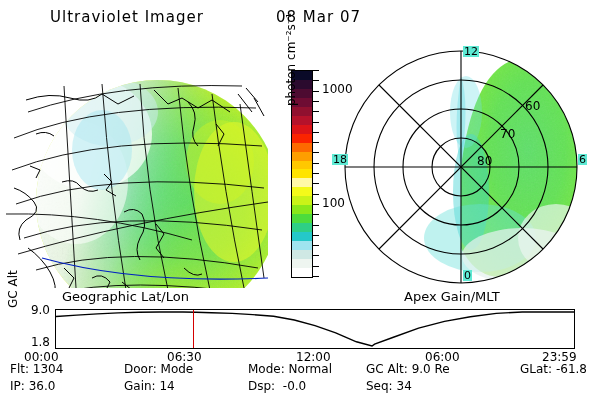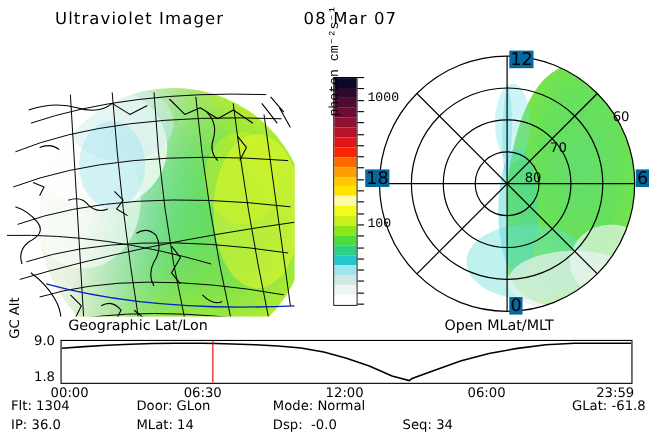--- a/index.html
+++ b/index.html
@@ -9,32 +9,32 @@
   
   #header{top:8px;left:0;width:600px;height:24px;}
   #header span{position:absolute;font-size:15px;letter-spacing:1px;white-space:nowrap;}
   #hdr-title{left:50px;}
   #hdr-date{left:276px;}
   #hdr-time{left:432px;}
   
   #geo-panel{left:6px;top:42px;width:262px;height:246px;overflow:hidden;}
   #geo-caption{left:62px;top:289px;font-size:13px;white-space:nowrap;}
   
-  #cbar-wrap{left:300px;top:66px;width:58px;height:216px;font-family:Liberation Mono, monospace;}
+  #cbar-wrap{left:288px;top:66px;width:58px;height:216px;}
   #cbar{position:absolute;left:3px;top:4px;width:20px;height:206px;
         border:1px solid #000;display:flex;flex-direction:column;}
   #cbar .band{flex:1 1 auto;width:100%;}
   .cb-tick{position:absolute;left:25px;width:6px;height:1px;background:#000;}
   .cb-lab{position:absolute;left:34px;font-size:12px;white-space:nowrap;transform:translateY(-50%);}
   #cbar-axis-label{position:absolute;left:-4px;top:40px;font-size:12px;white-space:nowrap;
         transform:rotate(-90deg);transform-origin:left top;}
   
   #polar-panel{left:330px;top:42px;width:262px;height:246px;}
   #polar-caption{left:404px;top:289px;font-size:13px;white-space:nowrap;}
-  .pol-lab{position:absolute;font-size:16px;background:#0369a1;line-height:1;padding:0 1px;}
+  .pol-lab{position:absolute;font-size:11px;background:#5eead4;line-height:1;padding:0 1px;}
   .mlat-lab{position:absolute;font-size:12px;line-height:1;}
   
   #strip-wrap{left:0;top:300px;width:600px;height:58px;}
   #strip-box{position:absolute;left:55px;top:9px;width:520px;height:40px;
              border:1px solid #000;box-sizing:border-box;overflow:hidden;background:#fff;}
   #strip-ylab{position:absolute;left:6px;top:8px;font-size:12px;white-space:nowrap;
               transform:rotate(-90deg);transform-origin:left top;}
   .sy-lab{position:absolute;font-size:12px;text-align:right;width:32px;}
   .sx-lab{position:absolute;font-size:12px;top:50px;white-space:nowrap;}
   #cursor{position:absolute;width:1px;background:#d40000;}
@@ -246,51 +246,52 @@
       <line x1="49" y1="43" x2="213" y2="207"></line>
       <line x1="213" y1="43" x2="49" y2="207"></line>
     </g>
   </svg>
 
   <span class="pol-lab" style="left:133px;top:4px;">12</span>
   <span class="pol-lab" style="left:2px;top:112px;">18</span>
   <span class="pol-lab" style="left:248px;top:112px;">6</span>
   <span class="pol-lab" style="left:133px;top:228px;">0</span>
 
-  <span class="mlat-lab" style="left:195px;top:58px;padding-left:32px;">60</span>
+  <span class="mlat-lab" style="left:195px;top:58px;">60</span>
   <span class="mlat-lab" style="left:170px;top:86px;">70</span>
   <span class="mlat-lab" style="left:147px;top:113px;">80</span>
 </div>
-<div id="polar-caption" class="abs">Open MLat/MLT</div>
+<div id="polar-caption" class="abs">Apex Gain/MLT</div>
 
 <div id="strip-wrap" class="abs">
   <div id="strip-ylab">GC Alt</div>
   <span class="sy-lab" style="left:18px;top:3px;">9.0</span>
   <span class="sy-lab" style="left:18px;top:35px;">1.8</span>
 
   <div id="strip-box">
     <svg id="strip-svg" width="518" height="38" viewBox="0 0 518 38" preserveAspectRatio="none">
       <polyline id="alt-curve" fill="none" stroke="#000" stroke-width="1.4" points="0.0,6.5 20.7,5.1 41.4,3.9 62.2,2.9 82.9,2.2 103.6,2.0 126.9,2.0 139.9,2.2 155.4,2.7 176.1,3.4 196.8,4.6 217.6,6.3 238.3,10.0 259.0,15.7 279.7,22.8 300.4,31.8 316.0,36.0 318.6,34.1 336.7,27.5 362.6,18.1 388.5,11.4 414.4,6.7 440.3,3.4 466.2,2.0 486.9,2.0 518.0,2.0"></polyline>
     </svg>
     <div id="cursor" style="left: 137.063px; top: 0px; height: 38px;"></div>
   </div>
 
-  <span class="sx-lab" style="left:46px;text-align:right;">00:00</span>
+  <span class="sx-lab" style="left:24px;text-align:right;">00:00</span>
   <span class="sx-lab" style="left:167px;">06:30</span>
   <span class="sx-lab" style="left:296px;">12:00</span>
   <span class="sx-lab" style="left:425px;">06:00</span>
   <span class="sx-lab" style="left:542px;">23:59</span>
 </div>
 
 <div id="status" class="abs">
   <span class="st r1 c1"><span>Flt:</span>&nbsp;<span>1304</span></span>
   <span class="st r2 c1"><span>IP:</span>&nbsp;<span>36.0</span></span>
 
-  <span class="st r1 c2"><span>Door:</span>&nbsp;<span>GLon</span></span>
-  <span class="st r2 c2"><span>MLat:</span>&nbsp;<span>14</span></span>
+  <span class="st r1 c2"><span>Door:</span>&nbsp;<span>Mode</span></span>
+  <span class="st r2 c2"><span>Gain:</span>&nbsp;<span>14</span></span>
 
   <span class="st r1 c3"><span>Mode:</span>&nbsp;<span>Normal</span></span>
   <span class="st r2 c3"><span>Dsp:</span>&nbsp;&nbsp;<span>-0.0</span></span>
 
+  <span class="st r1 c4"><span>GC Alt:</span>&nbsp;<span>9.0 Re</span></span>
   <span class="st r2 c4"><span>Seq:</span>&nbsp;<span>34</span></span>
 
   <span class="st r1 c5"><span>GLat:</span>&nbsp;<span>-61.8</span></span>
 </div>
 
 </body></html>

